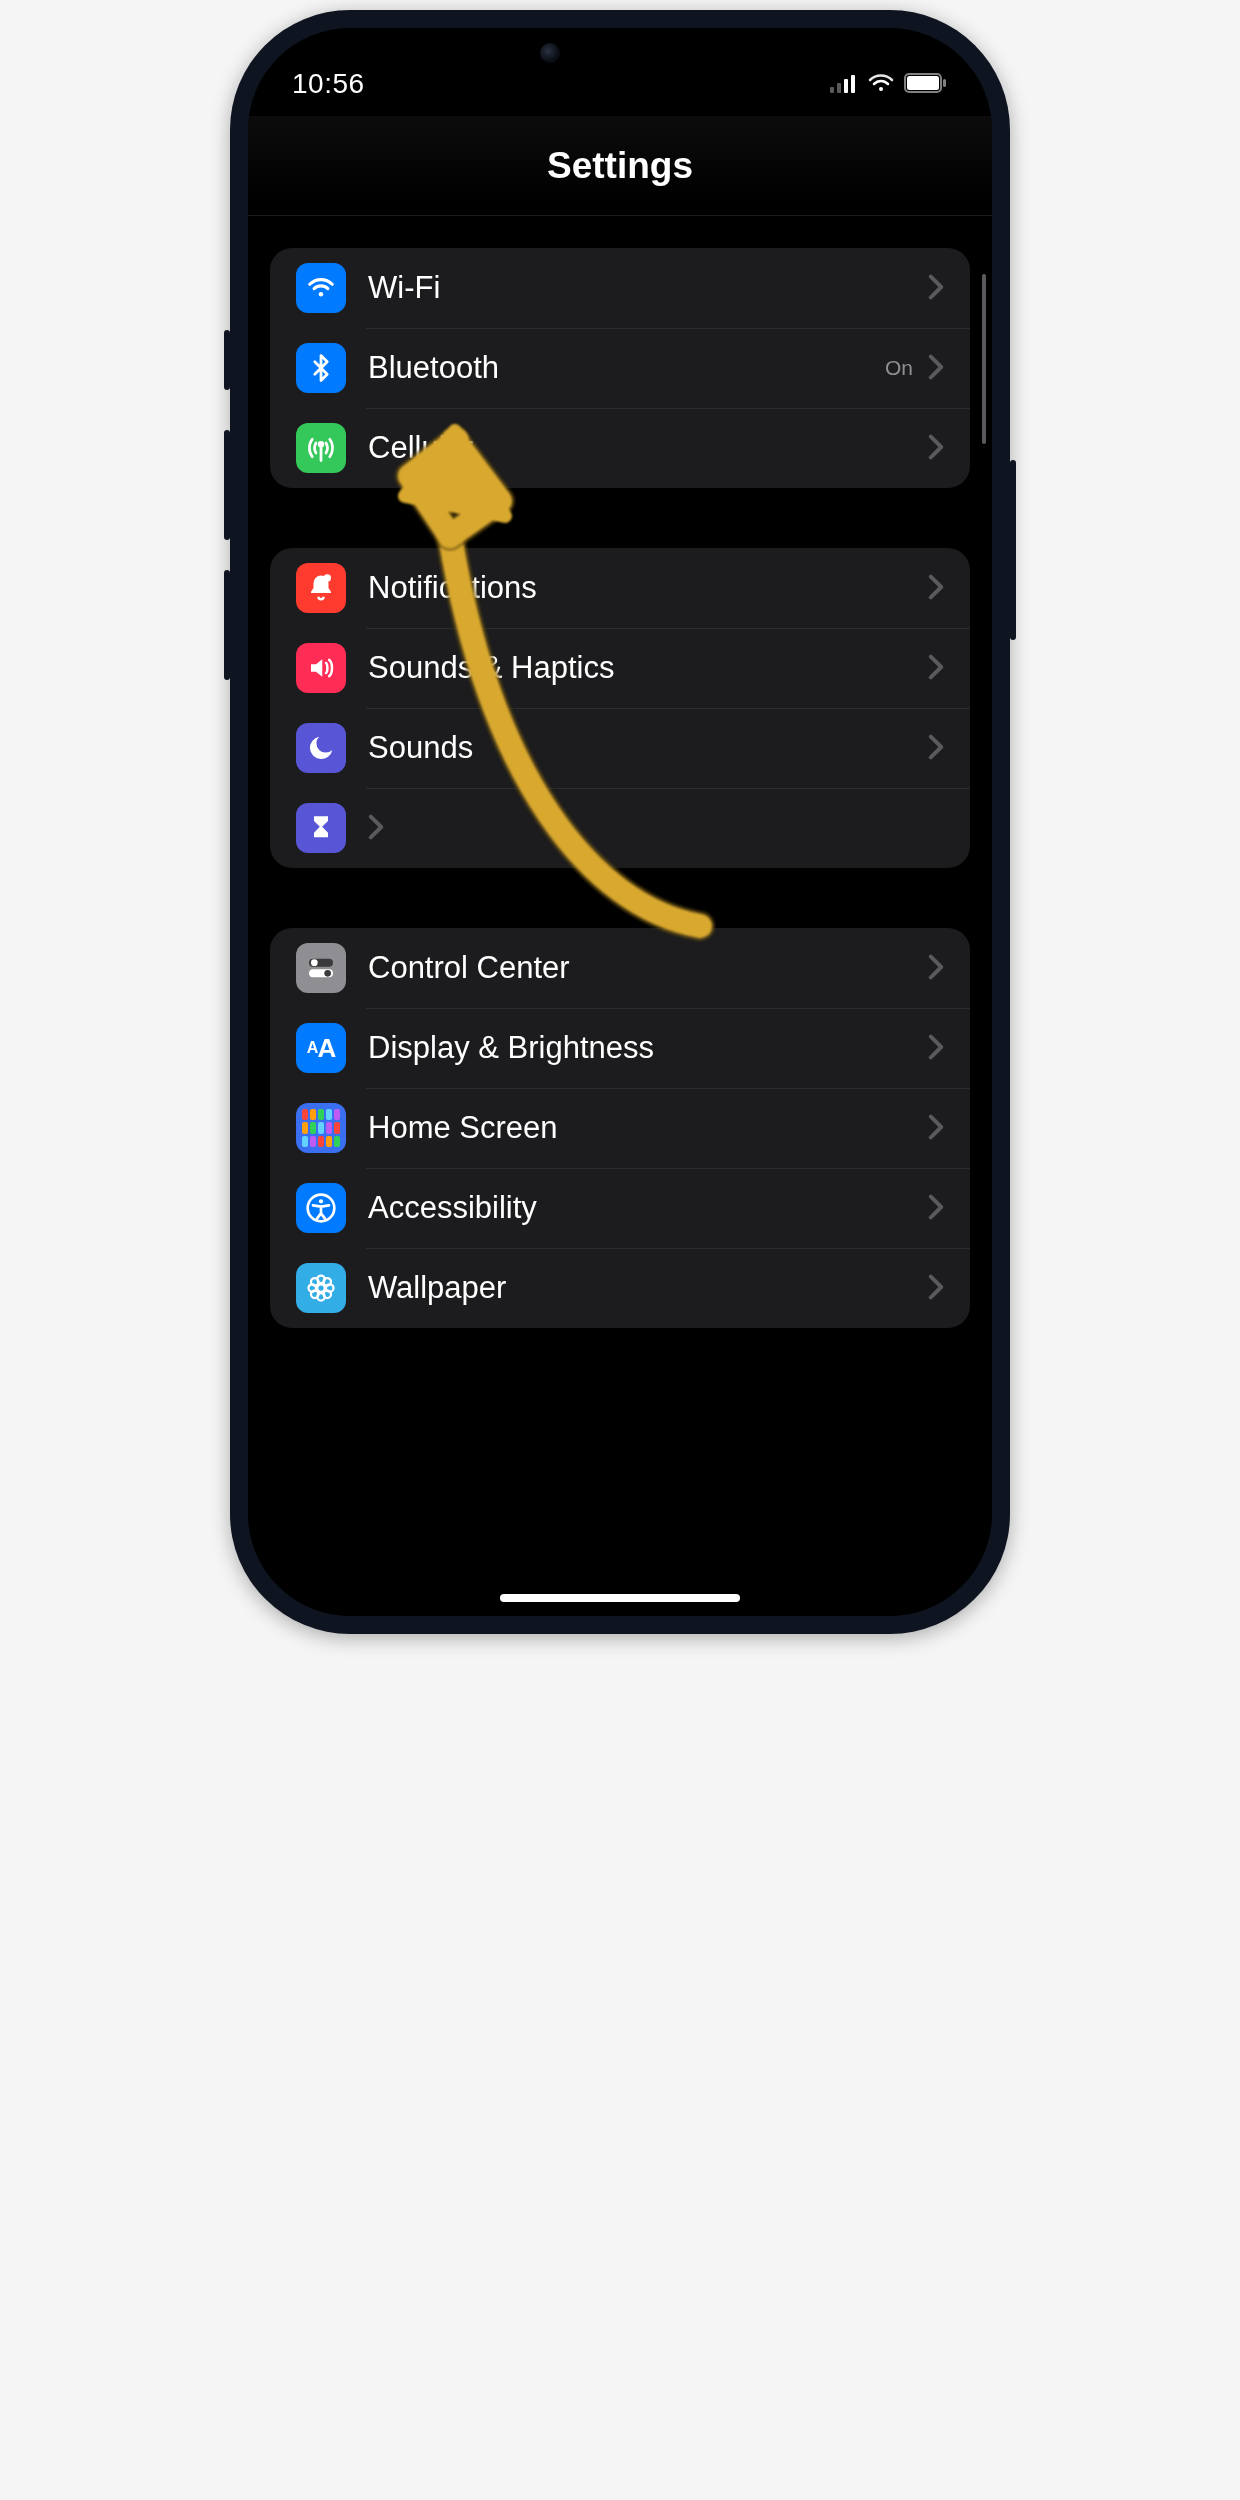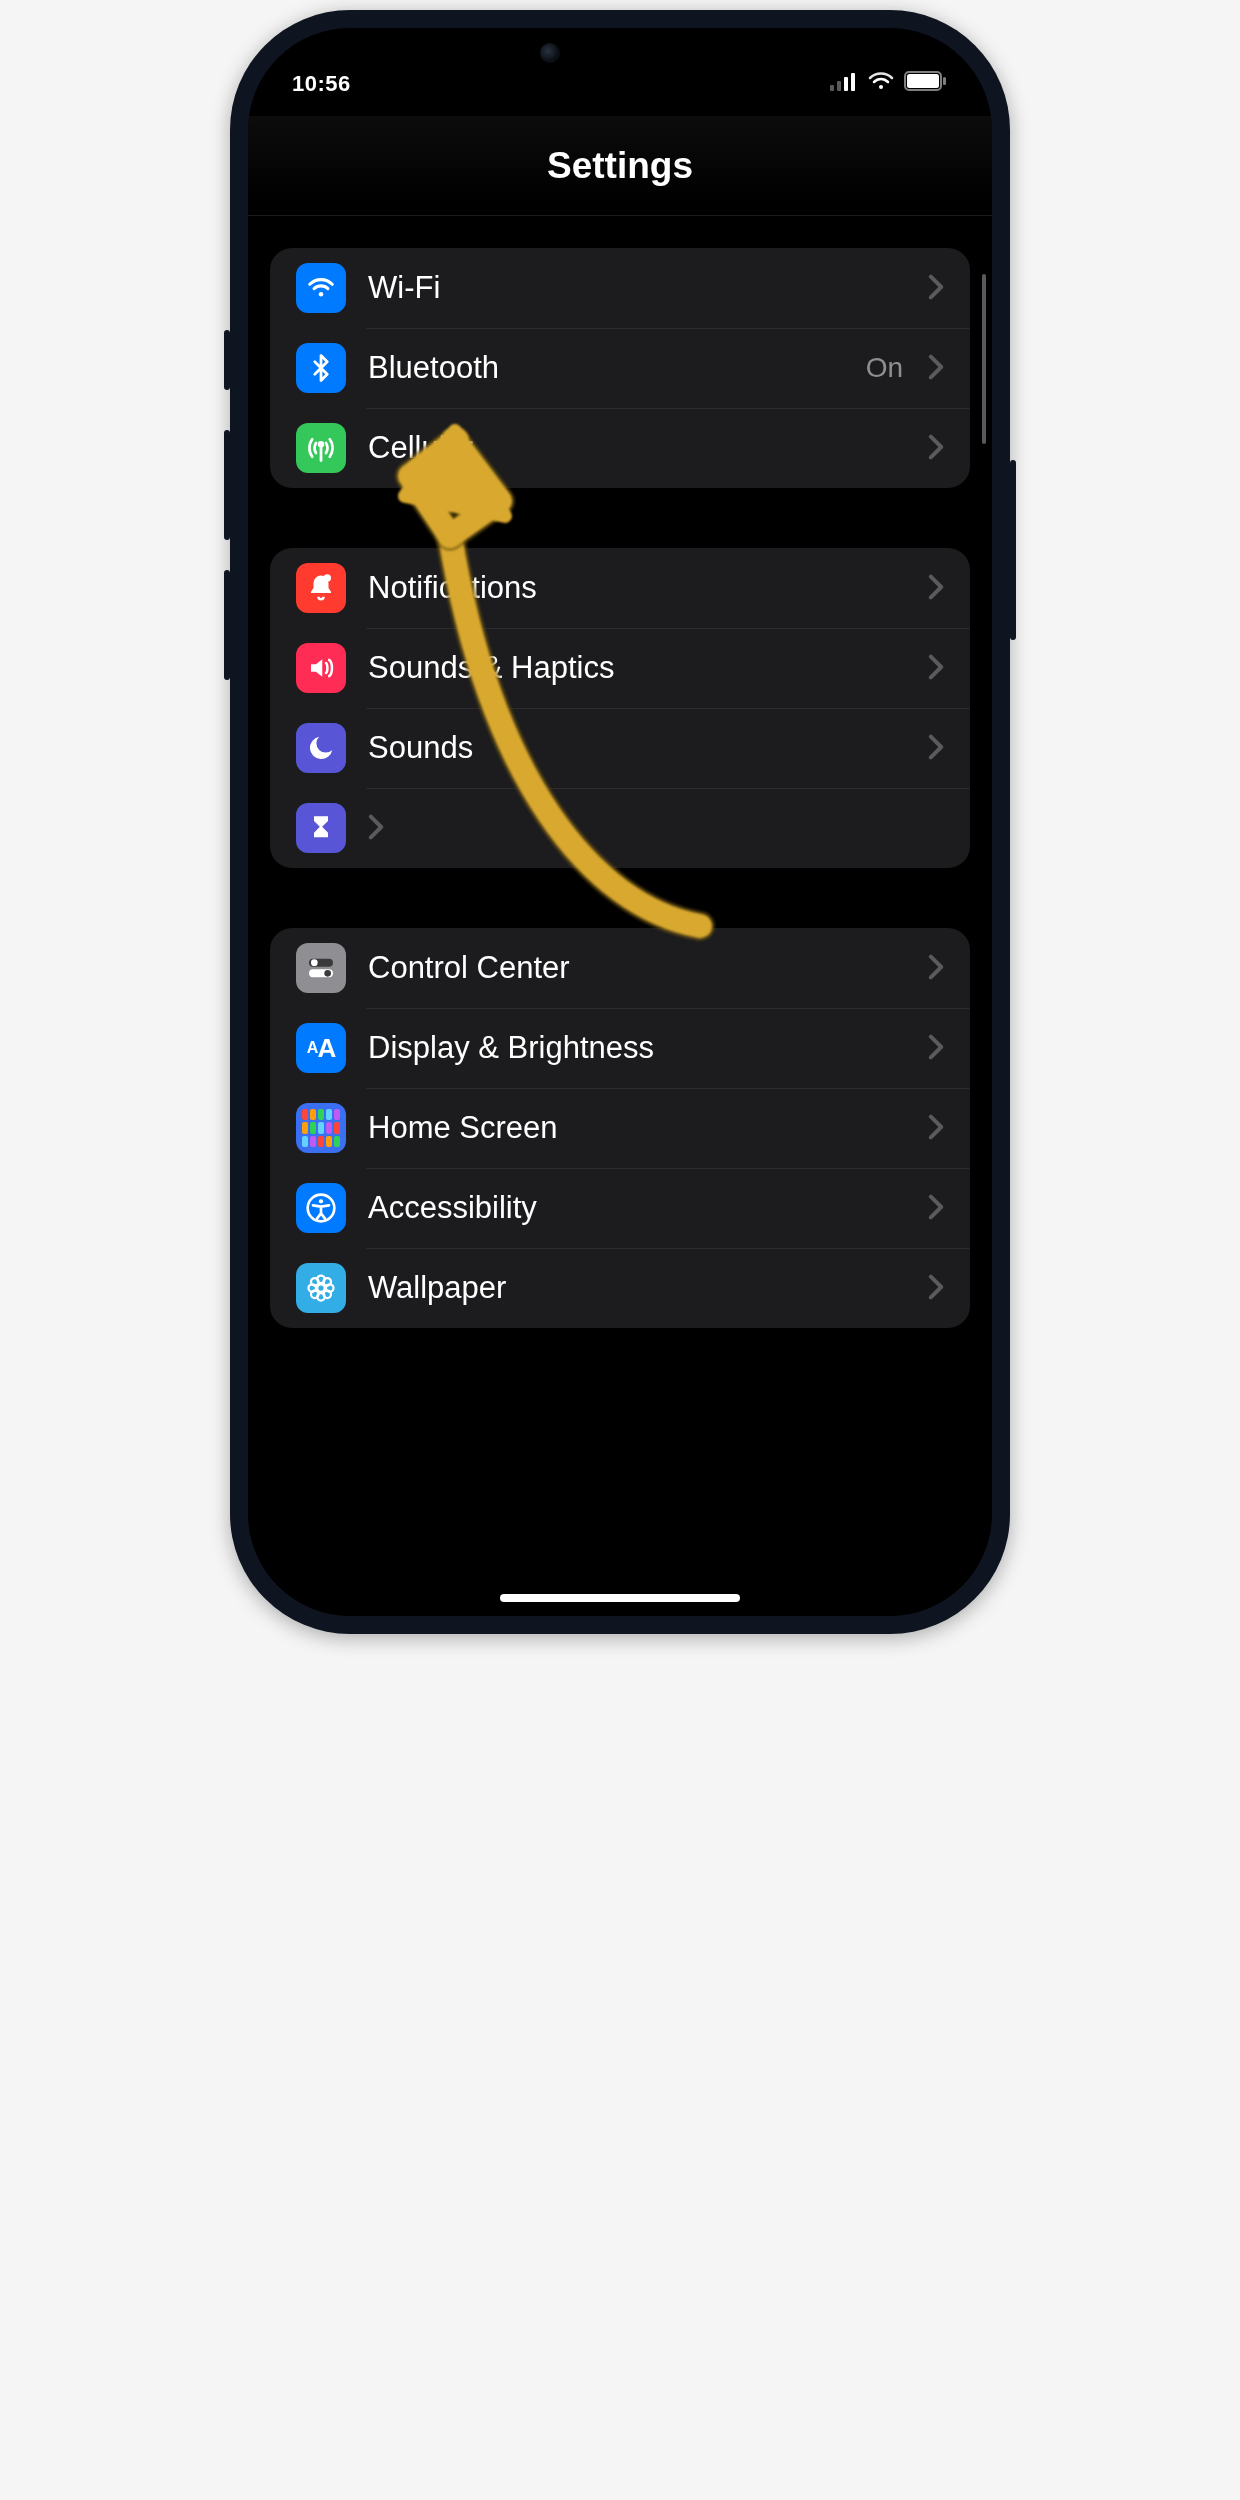--- a/index.html
+++ b/index.html
@@ -57,22 +57,22 @@
     width: 20px; height: 20px; border-radius: 50%;
     background: radial-gradient(circle at 40% 40%, #2a3240, #0a0e14 60%);
     position:absolute; left: 50px; top: 15px;
   }
   .status-bar {
     height: 88px;
     display: flex;
     align-items: center;
     padding: 24px 44px 0;
     color: #fff;
-    font-weight: 700;
-    font-size: 22px;
+    font-weight: 400;
+    font-size: 28px;
     position: relative;
     z-index: 40;
     justify-content: space-between;
   }
   .status-time { flex: 1; letter-spacing: 0.5px; }
   .status-icons { display: flex; gap: 10px; align-items: center; }
   .sig-icon, .wifi-icon, .batt-icon { display:inline-block; }
   .nav-bar {
     height: 100px;
     display: flex;
@@ -124,22 +124,22 @@
     color: #fff;
   }
   .label {
     flex: 1;
     font-size: 31px;
     color: #fff;
     font-weight: 400;
   }
   .value {
     color: #8e8e93;
-    font-size: 28px;
-    margin-right: 25px;
+    font-size: 21px;
+    margin-right: 15px;
   }
   .chev {
     color: #5a5a5e;
     font-size: 34px;
     line-height: 1;
   }
   .toggle {
     width: 92px;
     height: 54px;
     border-radius: 27px;

